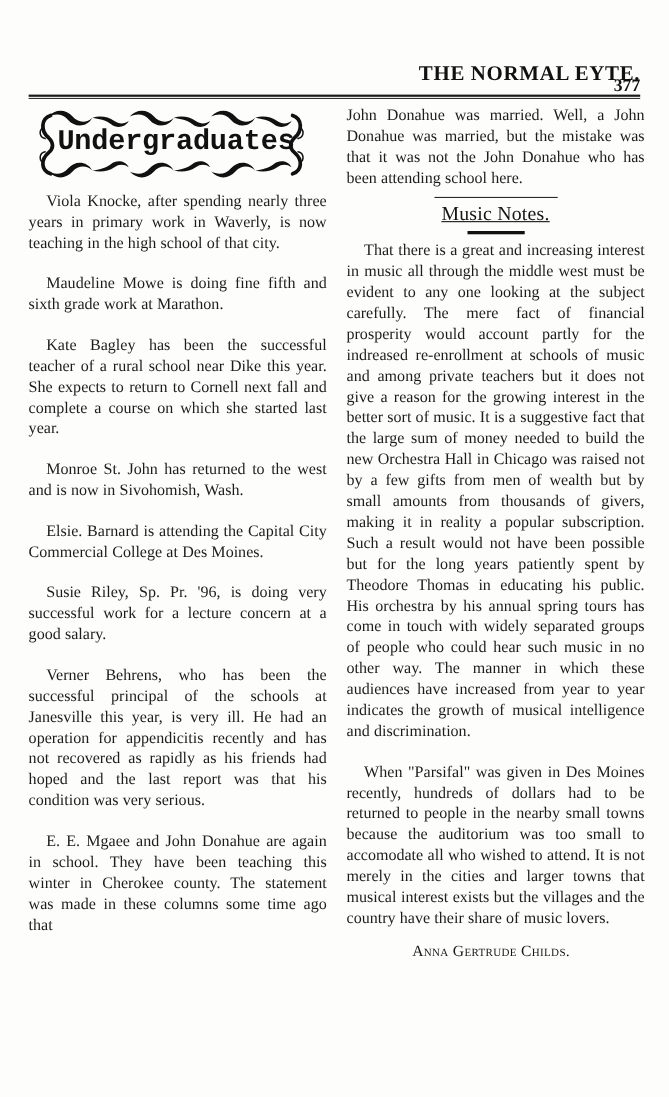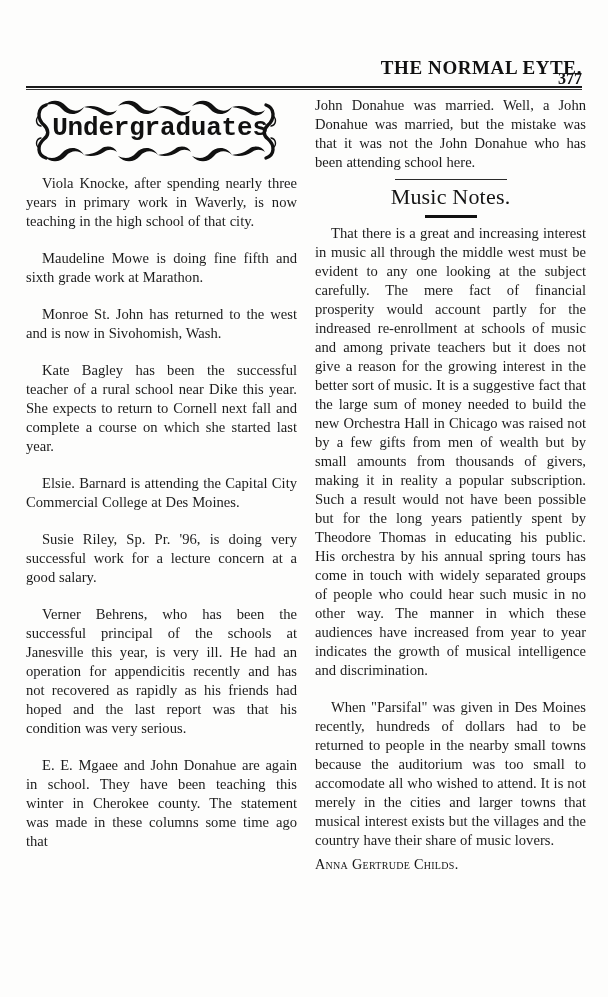--- a/index.html
+++ b/index.html
@@ -120,34 +120,35 @@
     margin: 7px 0 6px 0;
     text-align: center;
   }
   .section-head .rule-top {
     width: 112px;
     height: 1px;
     background: #2a2a2a;
     margin: 0 auto 4px auto;
   }
   .section-head .sh-text {
-    font-size: 22px;
+    font-size: 18px;
     color: #141414;
     letter-spacing: 0.2px;
+    text-decoration: underline;
   }
   .section-head .rule-bottom {
     width: 52px;
     height: 3px;
     background: #111;
     margin: 5px auto 3px auto;
   }
 
   .signature {
-    margin-top: 6px;
-    text-align: left;
+    margin-top: 12px;
+    text-align: center;
     padding-right: 8px;
     font-size: 14.2px;
     font-variant: small-caps;
     letter-spacing: 0.3px;
     color: #161616;
   }
 </style>
 </head>
 <body>
 
@@ -201,22 +202,22 @@
               <path d="M247 20 c4 3 3 9 -2 10"></path>
               <path d="M247 52 c4 -3 3 -9 -2 -10"></path>
             </g>
           </g>
         </svg>
         <div class="ornament-title">Undergraduates</div>
       </div>
 
       <p class="body">Viola Knocke, after spending nearly three years in primary work in Waverly, is now teaching in the high school of that city.</p>
       <p class="body">Maudeline Mowe is doing fine fifth and sixth grade work at Marathon.</p>
+      <p class="body">Kate Bagley has been the successful teacher of a rural school near Dike this year. She expects to return to Cornell next fall and complete a course on which she started last year.</p>
       <p class="body">Monroe St. John has returned to the west and is now in Sivohomish, Wash.</p>
-      <p class="body">Kate Bagley has been the successful teacher of a rural school near Dike this year. She expects to return to Cornell next fall and complete a course on which she started last year.</p>
       <p class="body">Elsie. Barnard is attending the Capital City Commercial College at Des Moines.</p>
       <p class="body">Susie Riley, Sp. Pr. '96, is doing very successful work for a lecture concern at a good salary.</p>
       <p class="body">Verner Behrens, who has been the successful principal of the schools at Janesville this year, is very ill. He had an operation for appendicitis recently and has not recovered as rapidly as his friends had hoped and the last report was that his condition was very serious.</p>
       <p class="body">E. E. Mgaee and John Donahue are again in school. They have been teaching this winter in Cherokee county. The statement was made in these columns some time ago that</p>
     </div>
 
     <div class="col col-right">
 
       <p class="body" style="text-indent:0">John Donahue was married. Well, a John Donahue was married, but the mistake was that it was not the John Donahue who has been attending school here.</p>
 

